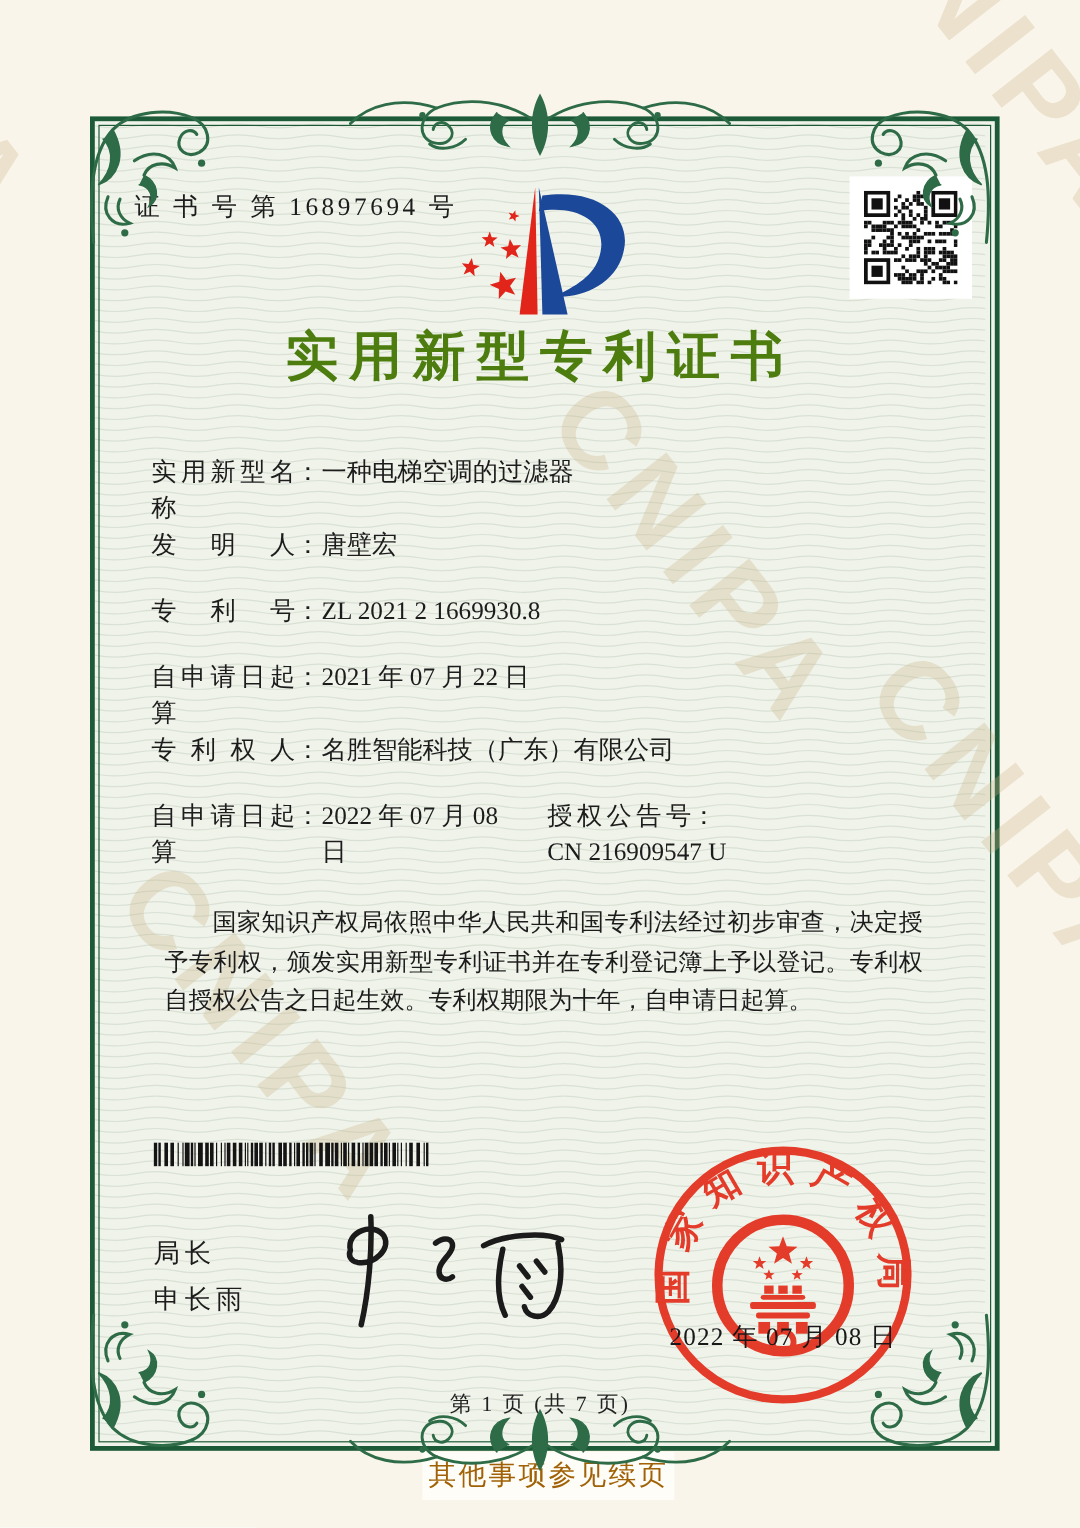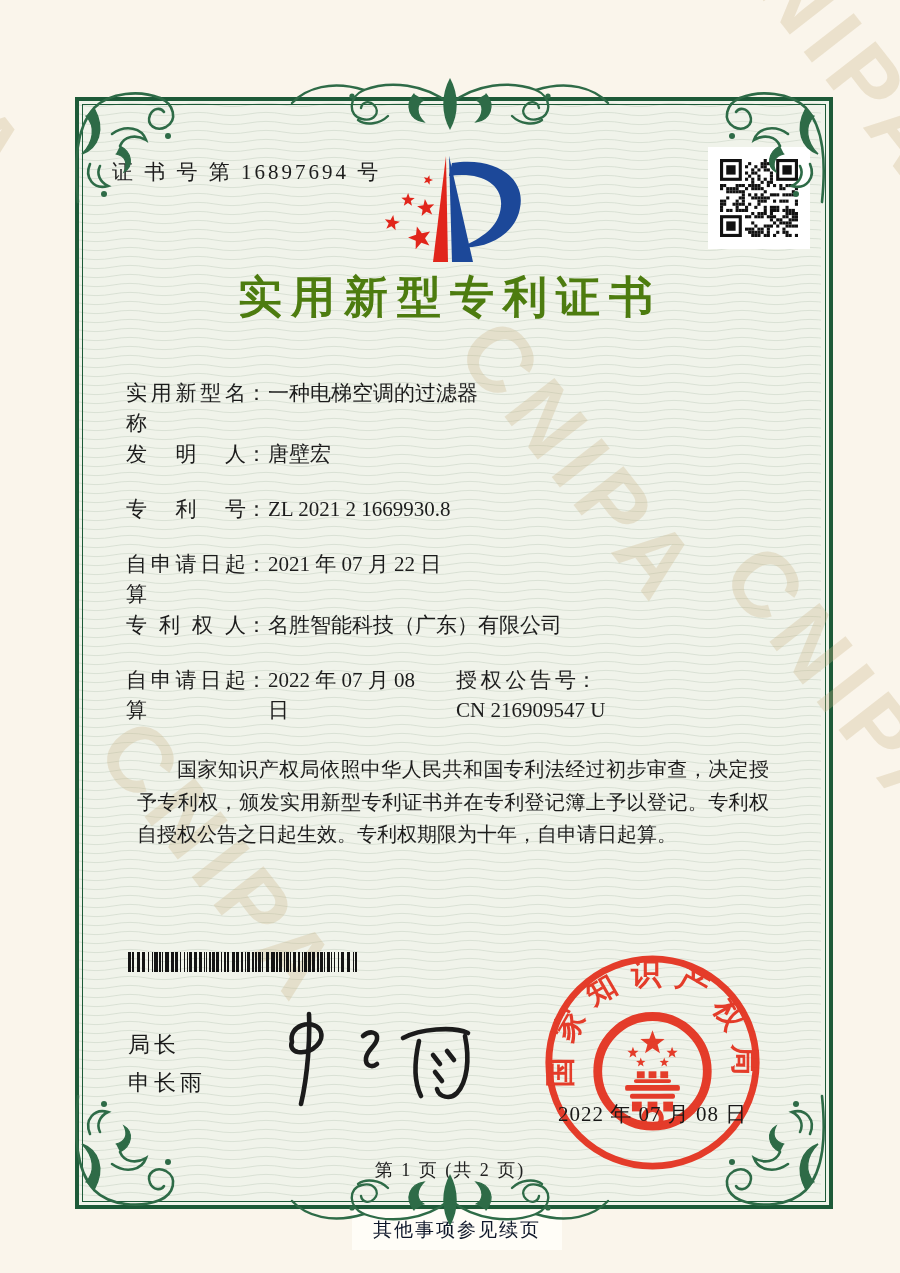--- a/index.html
+++ b/index.html
@@ -70,21 +70,21 @@
     position:absolute; left:540px; top:1100px; width:225px;
     text-align:center; font-size:21px; letter-spacing:1px; color:#181818; z-index:6;
   }
   .page-footer{
     position:absolute; left:75px; top:1158px; width:750px;
     text-align:center; font-size:18px; letter-spacing:2px; color:#222;
   }
   .cont-box{
     position:absolute; left:352px; top:1210px; width:210px; height:40px;
     background:#fffdf7; z-index:6;
-    text-align:center; line-height:40px; font-size:19px; letter-spacing:2px; color:#0f172a;
+    text-align:center; line-height:40px; font-size:23px; letter-spacing:2px; color:#a16207;
   }
 </style>
 </head>
 <body>
 
 <div class="page">
 
   <div class="frame">
     <svg class="waves" id="wavesSvg" width="742" height="1096">
         <path d="M0,4 q17,3.2 34,0 q17,-3.2 34,0 q17,3.2 34,0 q17,-3.2 34,0 q17,3.2 34,0 q17,-3.2 34,0 q17,3.2 34,0 q17,-3.2 34,0 q17,3.2 34,0 q17,-3.2 34,0 q17,3.2 34,0 q17,-3.2 34,0 q17,3.2 34,0 q17,-3.2 34,0 q17,3.2 34,0 q17,-3.2 34,0 q17,3.2 34,0 q17,-3.2 34,0 q17,3.2 34,0 q17,-3.2 34,0 q17,3.2 34,0 q17,-3.2 34,0" fill="none" stroke="#c7d2c3" stroke-width="1" opacity="0.55"></path>
@@ -679,17 +679,17 @@
           <rect x="123" y="124" width="8" height="7"></rect>
           <rect x="94" y="155" width="10" height="10"></rect>
           <rect x="110" y="155" width="10" height="10"></rect>
           <rect x="126" y="155" width="10" height="10"></rect>
           <circle cx="115" cy="172" r="9" fill="none" stroke="#e42d1a" stroke-width="5"></circle>
         </g>
       </g>
     </svg>
     <div class="seal-date">2022 年 07 月 08 日</div>
 
-    <div class="page-footer">第 1 页 (共 2 页)</div>
+    <div class="page-footer">第 1 页 (共 7 页)</div>
     <div class="cont-box">其他事项参见续页</div>
 
   </div>
 </div>
 
 </body></html>

